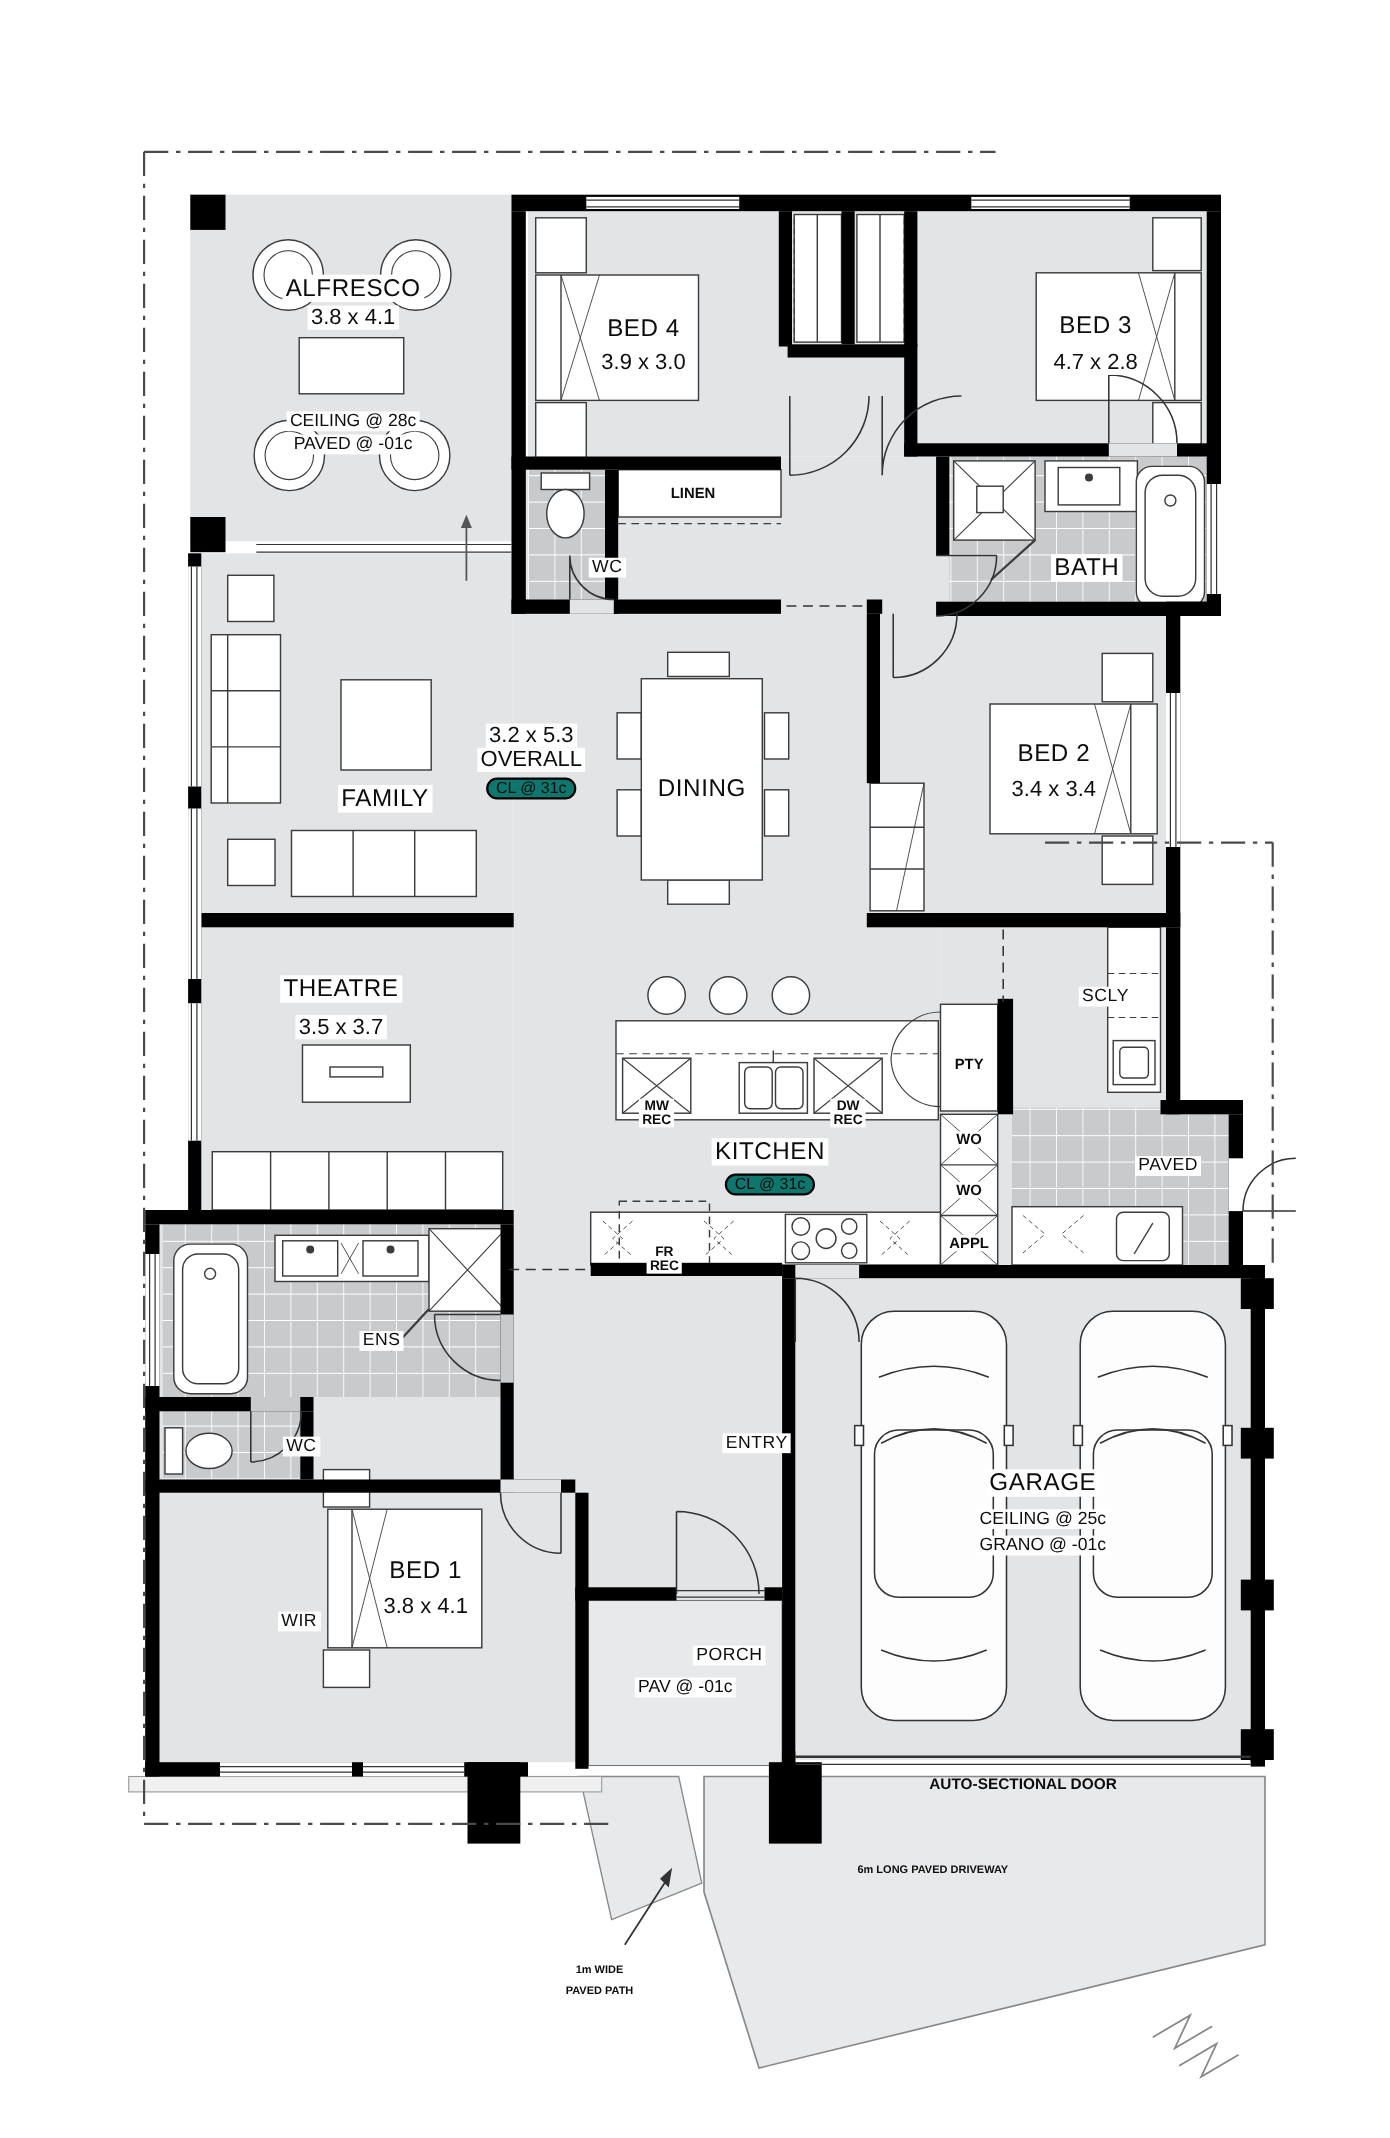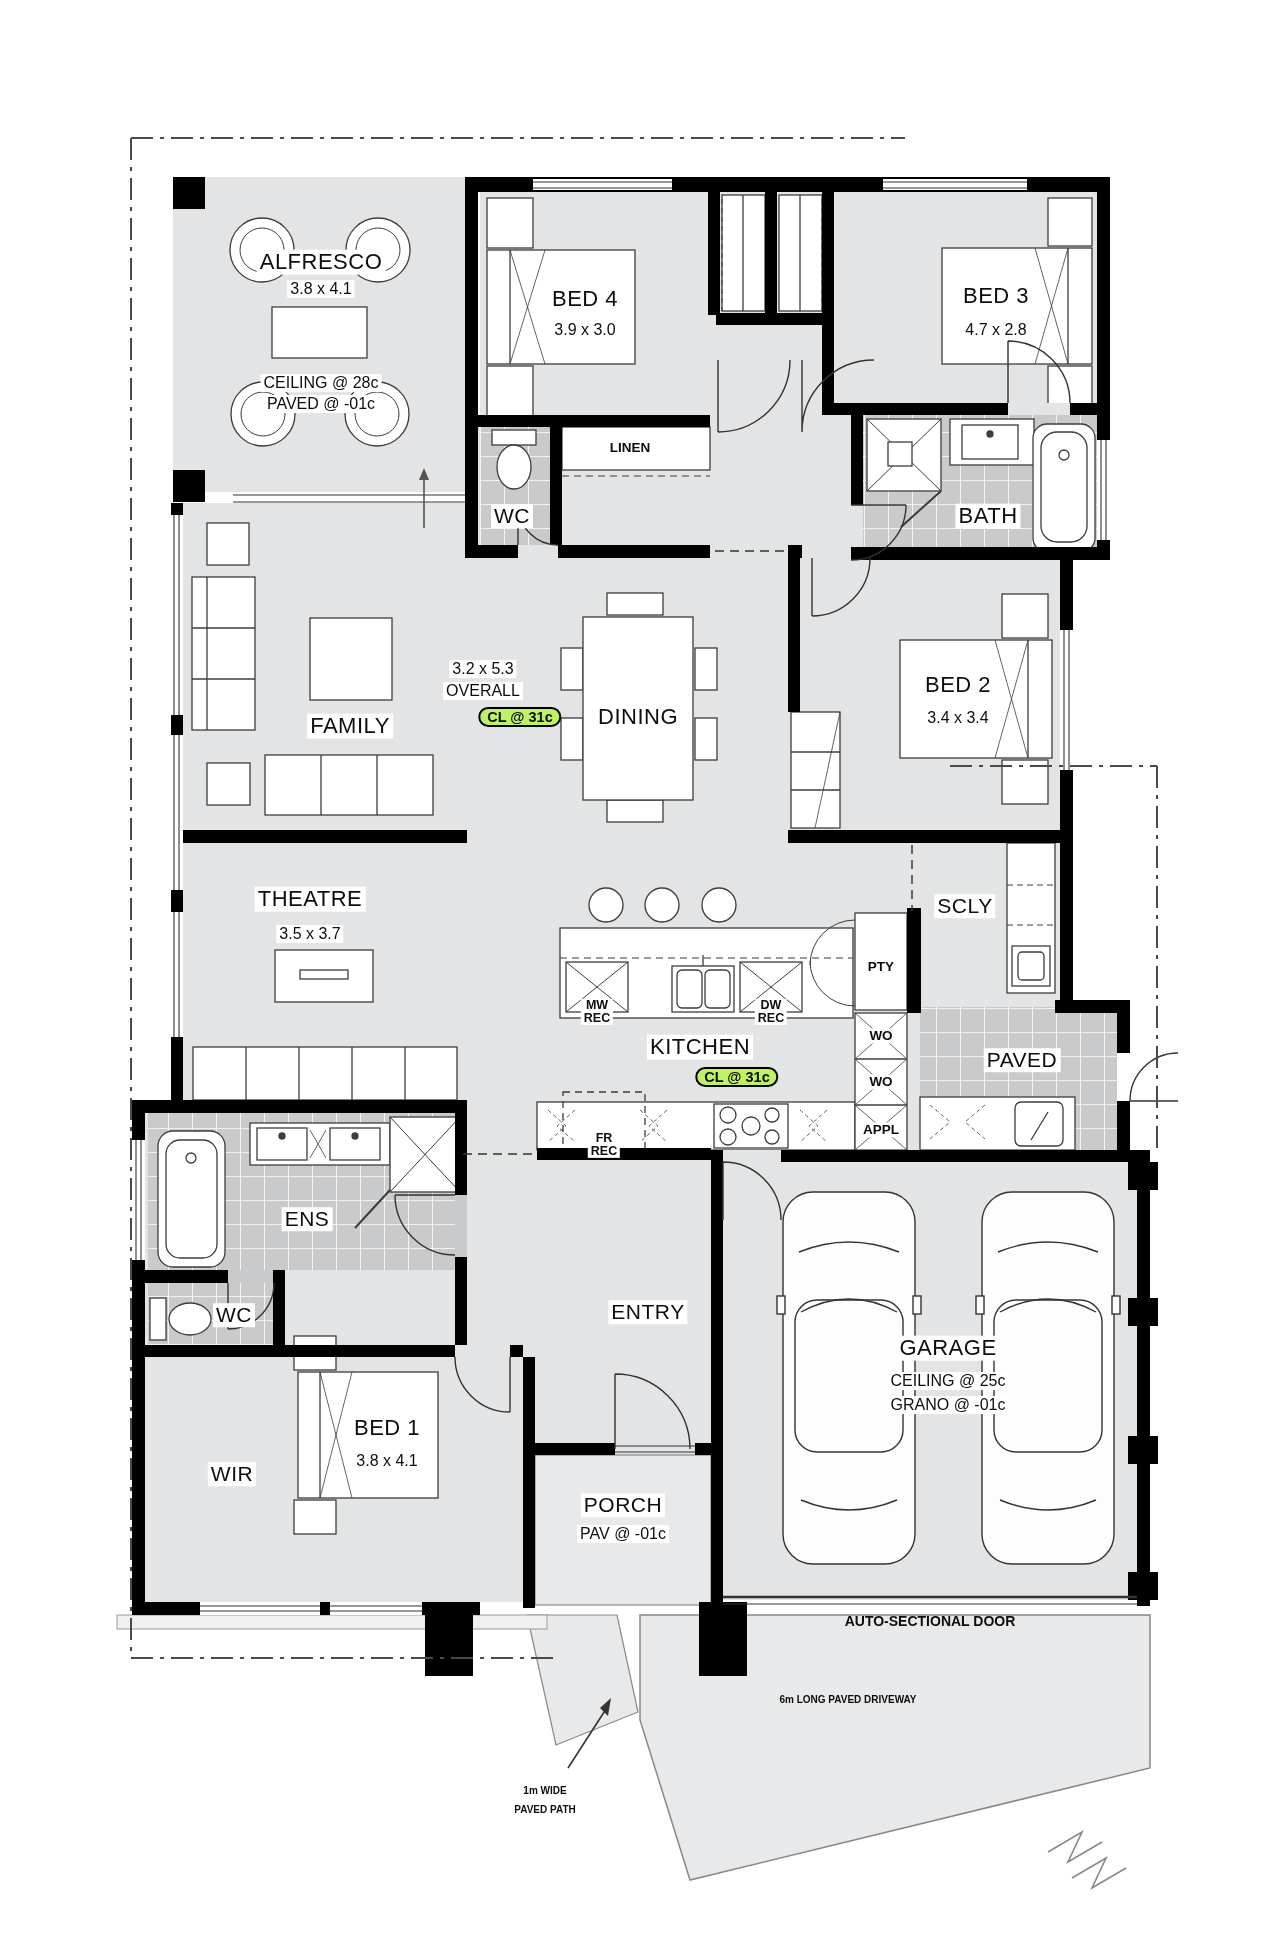--- a/index.html
+++ b/index.html
@@ -2,26 +2,26 @@
 <html><head>
 <meta charset="utf-8">
 <style>
   html,body{margin:0;padding:0;background:#fff;}
   .page{position:relative;width:1255px;height:1944px;background:#ffffff;overflow:hidden;
         font-family:"Liberation Sans", sans-serif;color:#111;}
   .page svg{position:absolute;left:0;top:0;}
   .lbl{position:absolute;transform:translate(-50%,-50%);background:#fff;padding:0 3px;
        white-space:nowrap;line-height:1.12;text-align:center;color:#0d0d0d;}
   .room{font-size:22px;font-weight:400;letter-spacing:.5px;}
-  .room-s{font-size:21px;font-weight:400;letter-spacing:.5px;}
-  .dims{font-size:16px;font-weight:400;}
+  .room-s{font-size:16px;font-weight:400;letter-spacing:.5px;margin-left:40px;}
+  .dims{font-size:20px;font-weight:400;}
   .note{font-size:16px;font-weight:400;}
   .fix{font-size:12.5px;font-weight:700;line-height:1.05;margin-top:24px;}
   .fix-m{font-size:13.5px;font-weight:700;}
-  .pill{border:2px solid #000;border-radius:12px;padding:0 7px;font-size:14.5px;font-weight:700;background:#bef264;margin-left:37px;}
+  .pill{border:2px solid #000;border-radius:12px;padding:0 7px;font-size:14.5px;font-weight:400;background:#0f766e;}
   .ann{font-size:14px;font-weight:700;background:transparent;}
   .ann-r{font-size:10px;font-weight:700;background:transparent;}
 </style>
 </head>
 <body>
 
 <div class="page">
 
 <svg width="1264" height="1944" viewBox="0 0 1264 1944">
   <defs>

